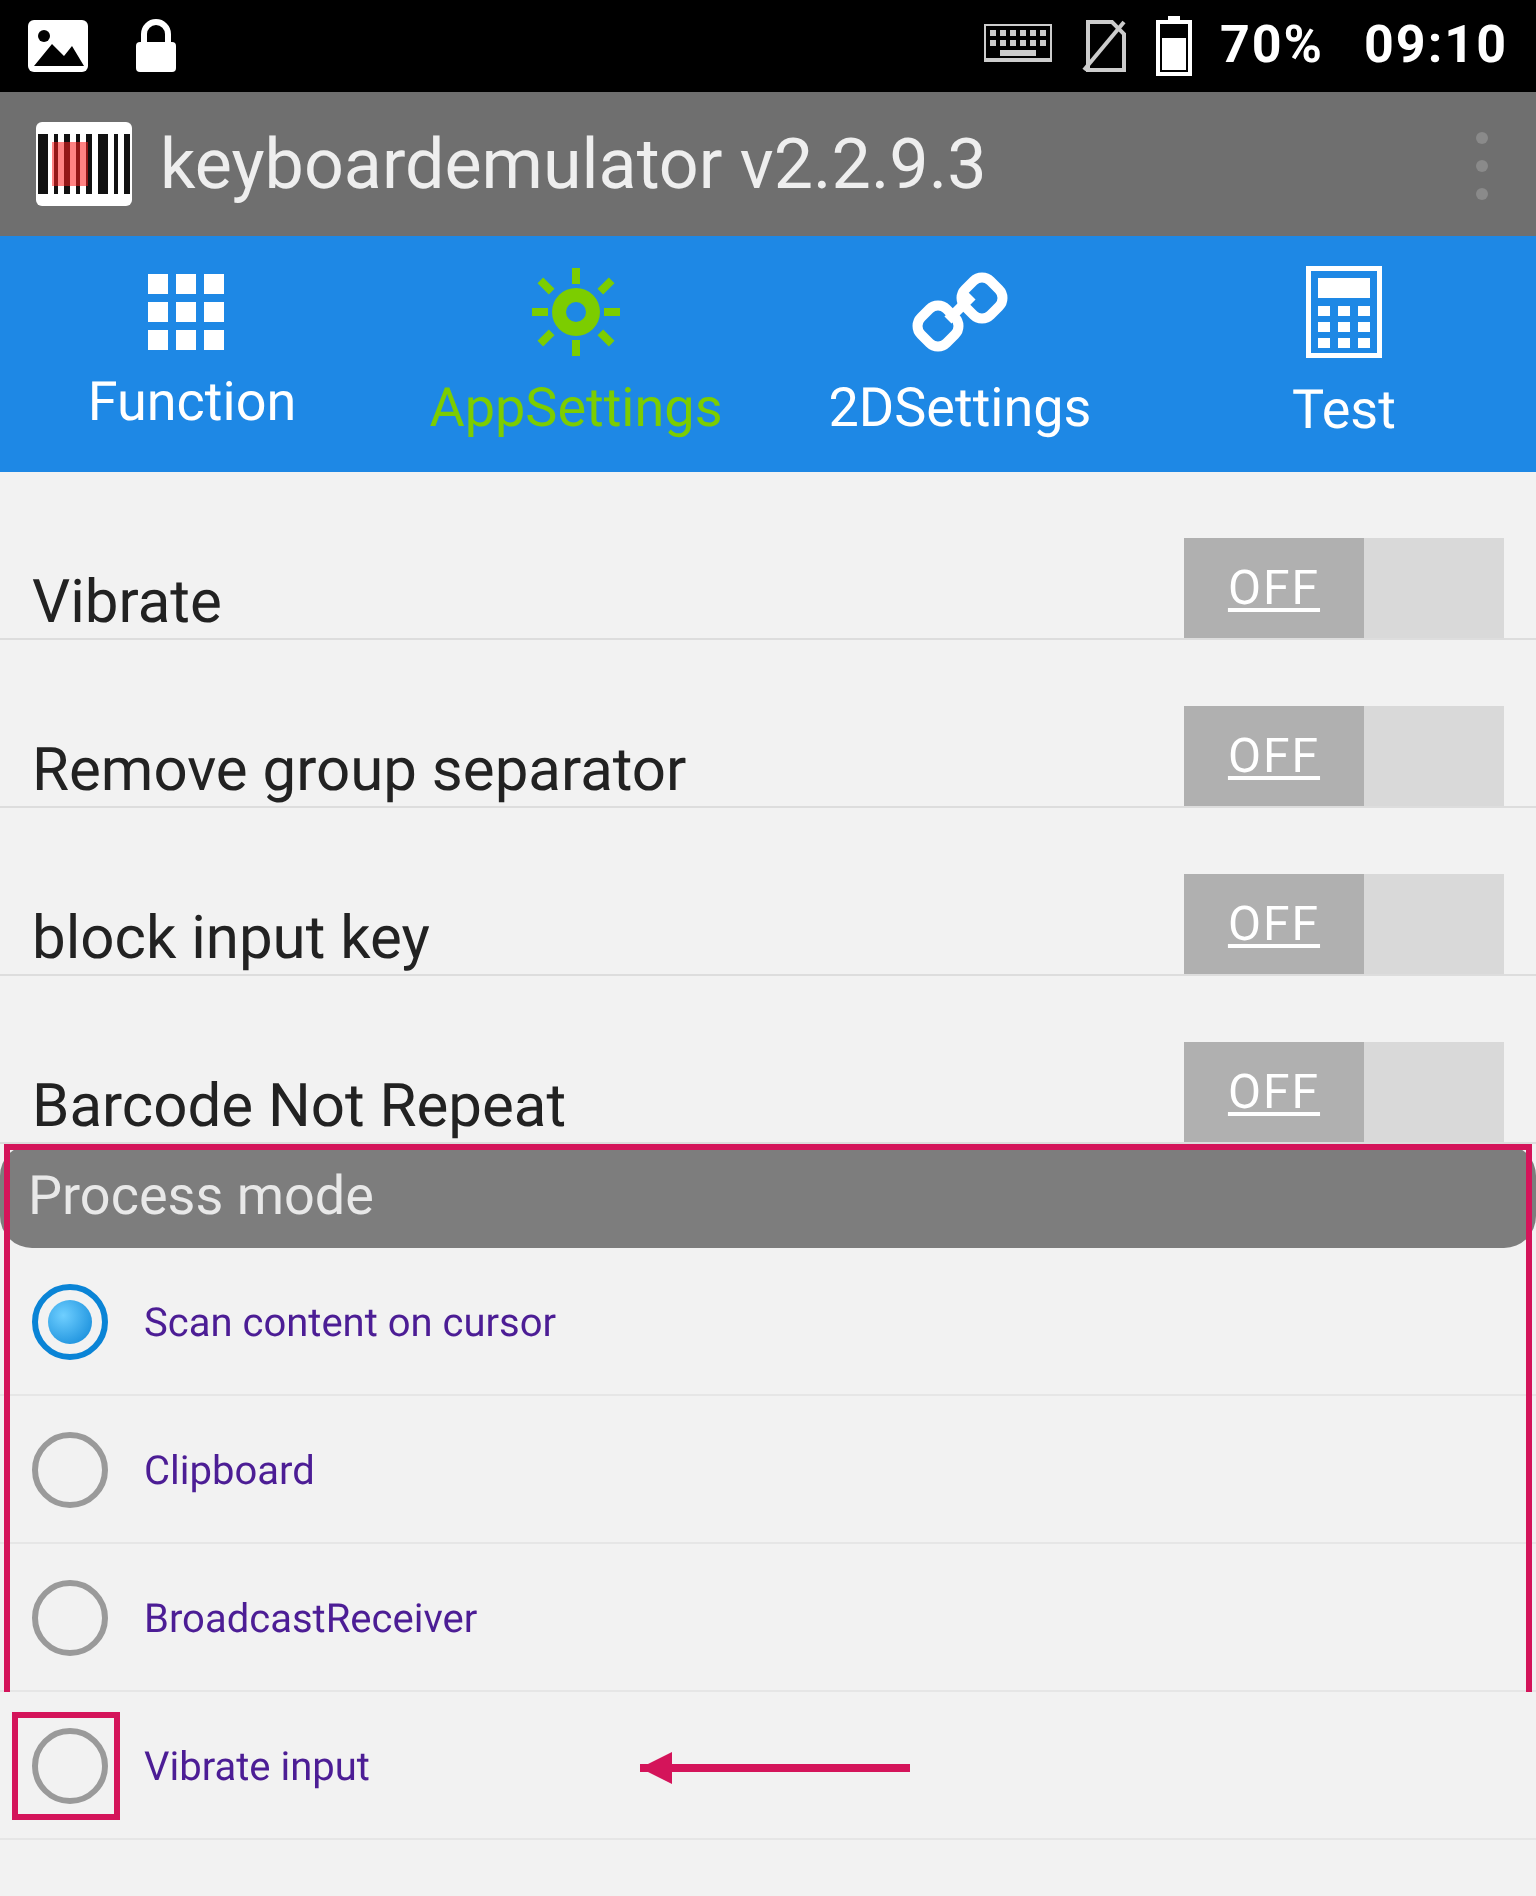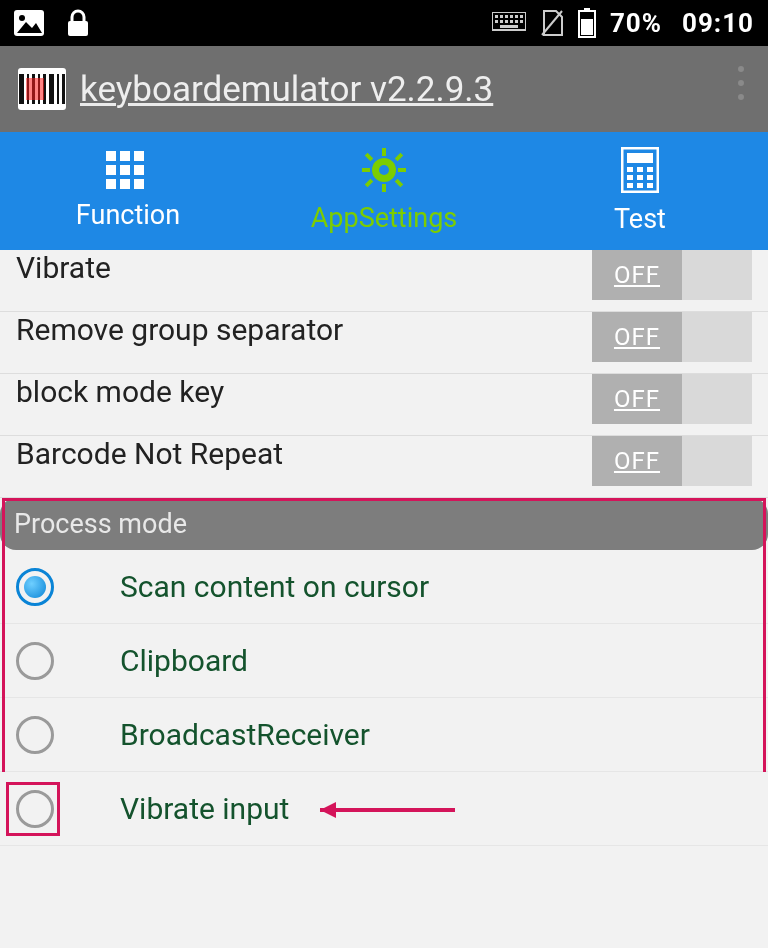--- a/index.html
+++ b/index.html
@@ -19,27 +19,26 @@
     padding: 0 14px;
     color: #fff;
     font-weight: bold;
   }
   .statusbar .left { display: flex; gap: 22px; align-items: center; }
   .statusbar .right { margin-left: auto; display: flex; gap: 14px; align-items: center; font-size: 26px; letter-spacing: 1px;}
   .statusbar svg { display:block; }
   
   .appbar {
     background: #6f6f6f;
-    height: 86px;
+    height: 72px;
     display: flex;
     align-items: center;
     padding: 0 18px;
     color: #eaeaea;
     position: relative;
-    text-decoration: underline;
   }
   .app-icon {
     width: 48px; height: 42px;
     background: #fff;
     border-radius: 3px;
     display:flex; align-items:center; justify-content:center;
     margin-right: 14px;
     overflow:hidden;
     position:relative;
   }
@@ -64,24 +63,24 @@
     align-items:center;
     justify-content:center;
     gap:10px;
     color:#fff;
     font-size:27px;
   }
   .tab.active { color:#7ccd00; }
   .tab svg { display:block; }
   
   .row {
-    height: 62px;
+    height: 84px;
     border-bottom: 1px solid #ddd;
     display:flex;
-    align-items:flex-start;
+    align-items:flex-end;
     padding: 0 16px;
     background:#f2f2f2;
   }
   .row .label { font-size: 30px; color:#222; flex:1;}
   .toggle {
     width: 160px; height: 50px;
     background:#d9d9d9;
     position:relative;
   }
   .toggle .knob {
@@ -113,21 +112,21 @@
     width:38px; height:38px; border-radius:50%;
     border: 3px solid #9a9a9a;
     display:flex; align-items:center; justify-content:center;
     flex-shrink:0;
   }
   .radio.selected { border-color:#0a84d6; }
   .radio.selected::after {
     content:""; width:22px; height:22px; border-radius:50%;
     background: radial-gradient(circle at 35% 35%, #6fcfff, #0a84d6);
   }
-  .radio-row .rlabel { font-size:30px; color:#14532d;margin-left:48px; }
+  .radio-row .rlabel { font-size:20px; color:#4c1d95; }
   
   .annot-box {
     position:absolute;
     border: 3px solid #d4145a;
     pointer-events:none;
   }
   .annot-arrow {
     position:absolute;
     pointer-events:none;
   }
@@ -247,20 +246,32 @@
               <rect x="35" y="31" width="4" height="8" transform="rotate(-45 37 35)"></rect>
             </g>
           </g>
           <circle cx="22" cy="22" r="5" fill="#1e88e5"></circle>
         </svg>
     </span>
     <span>AppSettings</span>
   </div>
   <div class="tab">
     <span>
+      <svg width="48" height="44" viewBox="0 0 48 44">
+          <g fill="none" stroke="#fff" stroke-width="5">
+            <rect x="4" y="20" width="18" height="18" rx="6" transform="rotate(-45 13 29)"></rect>
+            <rect x="26" y="6" width="18" height="18" rx="6" transform="rotate(-45 35 15)"></rect>
+            <line x1="18" y1="26" x2="30" y2="14"></line>
+          </g>
+        </svg>
+    </span>
+    <span>2DSettings</span>
+  </div>
+  <div class="tab">
+    <span>
       <svg width="38" height="46" viewBox="0 0 38 46">
           <rect x="1" y="1" width="36" height="44" fill="none" stroke="#fff" stroke-width="3"></rect>
           <rect x="6" y="6" width="26" height="10" fill="#fff"></rect>
           <g fill="#fff">
             <rect x="6" y="20" width="6" height="5"></rect>
             <rect x="16" y="20" width="6" height="5"></rect>
             <rect x="26" y="20" width="6" height="5"></rect>
             <rect x="6" y="28" width="6" height="5"></rect>
             <rect x="16" y="28" width="6" height="5"></rect>
             <rect x="26" y="28" width="6" height="5"></rect>
@@ -280,21 +291,21 @@
     <div class="knob">OFF</div>
   </div>
 </div>
 <div class="row">
   <div class="label">Remove group separator</div>
   <div class="toggle">
     <div class="knob">OFF</div>
   </div>
 </div>
 <div class="row">
-  <div class="label">block mode key</div>
+  <div class="label">block input key</div>
   <div class="toggle">
     <div class="knob">OFF</div>
   </div>
 </div>
 <div class="row">
   <div class="label">Barcode Not Repeat</div>
   <div class="toggle">
     <div class="knob">OFF</div>
   </div>
 </div>

